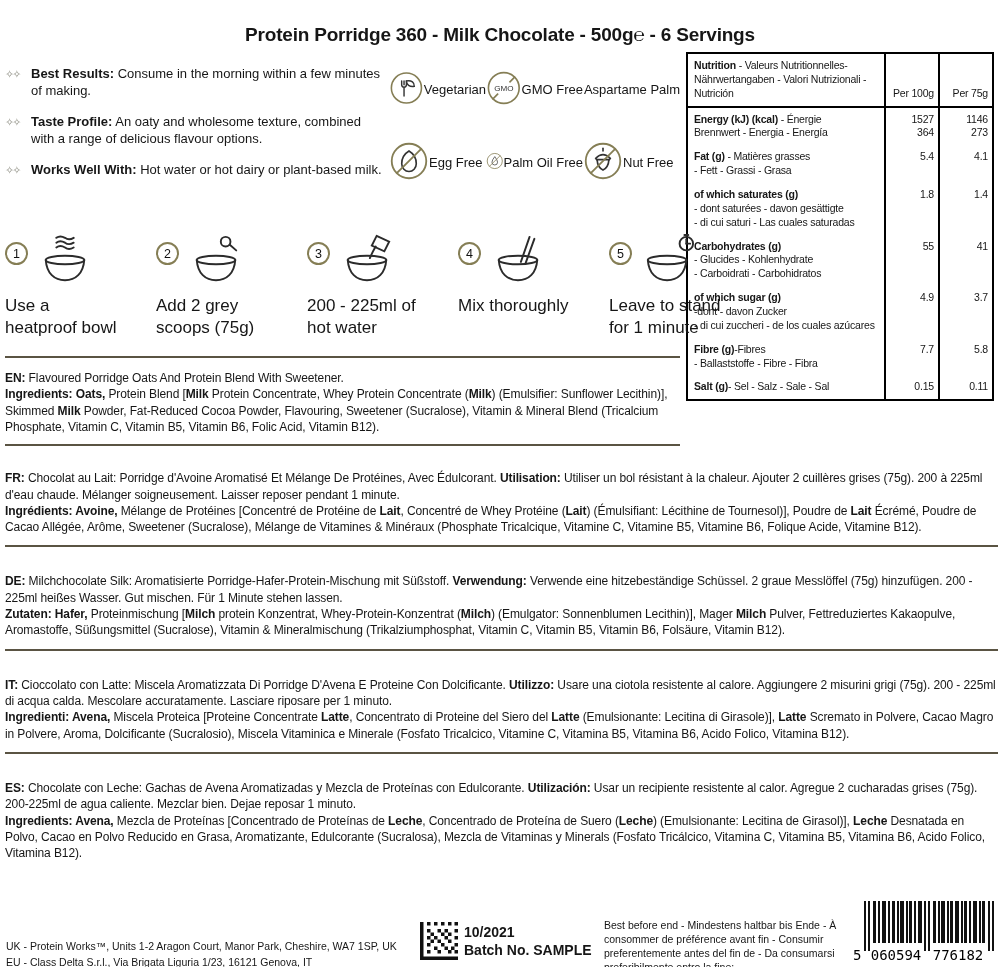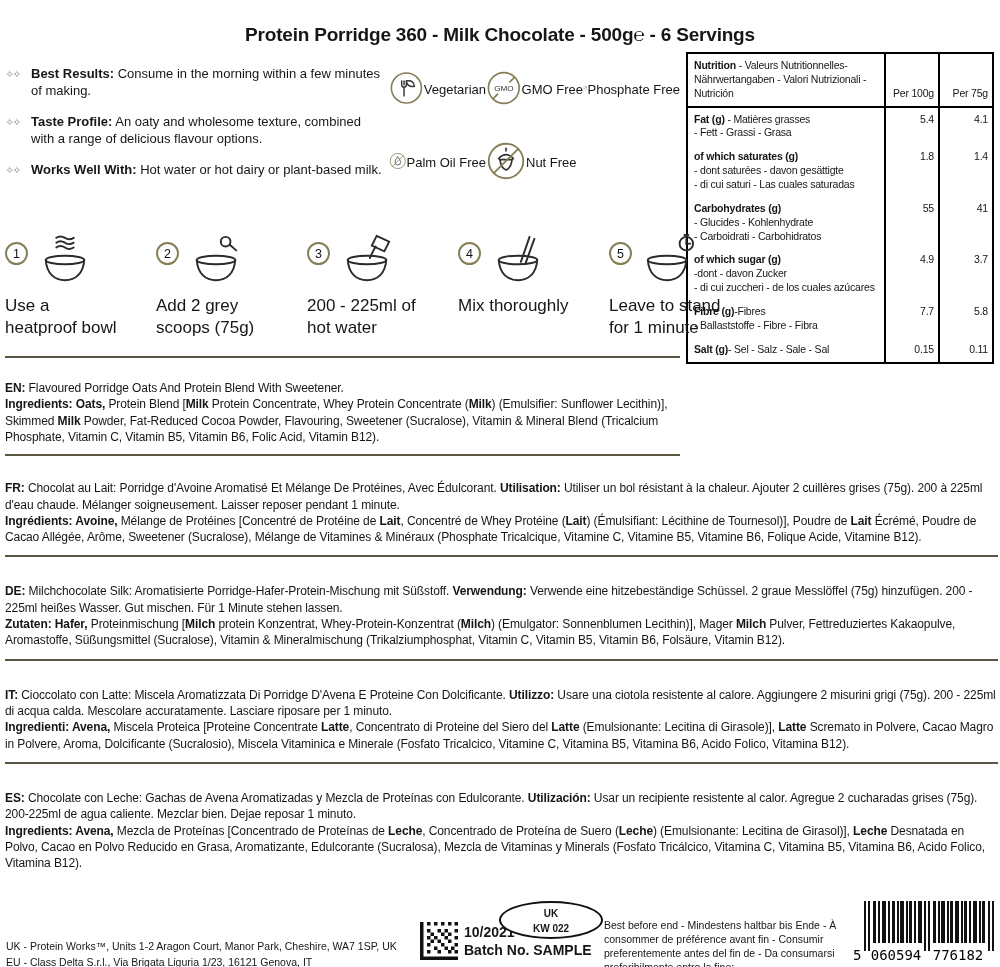--- a/index.html
+++ b/index.html
@@ -33,21 +33,21 @@
   .step{width:151px;flex:none;}
   .step:last-child{width:100px;}
   .step-head{display:flex;align-items:flex-start;}
   .num-circle{width:19px;height:19px;border:2px solid #857e55;border-radius:50%;
               display:flex;align-items:center;justify-content:center;font-size:12.5px;
               margin:8px 6px 0 0;flex:none;color:#111;}
   .step-caption{font-size:17px;line-height:1.28;margin-top:9px;width:114px;}
 
   
   .en-block{overflow:hidden;border-top:2px solid #5a5443;border-bottom:2px solid #5a5443;
-            padding:22px 0 9px;margin-top:17px;}
+            padding:12px 0 9px;margin-top:17px;}
   .txt p{margin:0;font-size:12px;line-height:1.36;letter-spacing:-.1px;}
   .lang-block{padding:24px 0 8px;}
   .divider{height:2px;background:#5a5443;margin:2px 0 2px;}
 
   
   .footer{position:absolute;left:0;bottom:0;width:1000px;height:67px;}
   .addr{position:absolute;left:6px;top:38px;font-size:10.5px;line-height:1.55;width:412px;}
   .dm{position:absolute;left:420px;top:22px;}
   .batch{position:absolute;left:464px;top:24px;font-weight:bold;font-size:14px;line-height:1.25;white-space:nowrap;}
   .oval{position:absolute;left:499px;top:1px;width:104px;height:38px;border:2px solid #111;
@@ -68,20 +68,25 @@
 
     <aside class="nutrition">
       <table>
         <tbody>
             <tr class="head">
           <td class="lbl"><b>Nutrition</b> - Valeurs Nutritionnelles- Nährwertangaben - Valori Nutrizionali - Nutrición</td>
           <td class="val">Per 100g</td>
           <td class="val">Per 75g</td>
         </tr>
         <tr>
+          <td class="lbl"><b>Energy (kJ) (kcal)</b> - Énergie<br>Brennwert - Energia - Energía</td>
+          <td class="val">1527<br>364</td>
+          <td class="val">1146<br>273</td>
+        </tr>
+        <tr>
           <td class="lbl"><b>Fat (g)</b> - Matières grasses<br>- Fett - Grassi - Grasa</td>
           <td class="val">5.4</td>
           <td class="val">4.1</td>
         </tr>
         <tr>
           <td class="lbl"><b>of which saturates (g)</b><br>- dont saturées - davon gesättigte<br>- di cui saturi - Las cuales saturadas</td>
           <td class="val">1.8</td>
           <td class="val">1.4</td>
         </tr>
         <tr>
@@ -151,21 +156,29 @@
               <line x1="12" y1="30" x2="21" y2="21"></line>
               <ellipse cx="27" cy="16" rx="7" ry="4.2" transform="rotate(-25 27 16)"></ellipse>
             </g>
             <g fill="#333">
                 <circle cx="24" cy="26" r="1"></circle>
                 <circle cx="28" cy="28" r="1"></circle>
                 <circle cx="31" cy="24" r="1"></circle>
               </g>
             <line x1="8" y1="36" x2="36" y2="8" stroke="#857e55" stroke-width="2"></line>
           </svg>
-          <div class="badge-label">Phosphate Free</div>
+          <div class="badge-label">Aspartame Palm</div>
+        </div>
+        <div class="badge">
+          <svg width="40" height="40" viewBox="0 0 44 44">
+            <circle cx="22" cy="22" r="19" fill="none" stroke="#857e55" stroke-width="2"></circle>
+            <path d="M22 11 C 27 14 30 19 30 25 A 8 8.5 0 0 1 14 25 C 14 19 17 14 22 11 Z" fill="none" stroke="#333" stroke-width="1.8"></path>
+            <line x1="8" y1="36" x2="36" y2="8" stroke="#857e55" stroke-width="2"></line>
+          </svg>
+          <div class="badge-label">Egg Free</div>
         </div>
         <div class="badge">
           <svg width="40" height="40" viewBox="0 0 44 44">
             <circle cx="22" cy="22" r="19" fill="none" stroke="#857e55" stroke-width="2"></circle>
             <path d="M22 11 q7 9 7 14 a7 7 0 0 1 -14 0 q0 -5 7 -14z" fill="none" stroke="#333" stroke-width="1.8"></path>
             <line x1="8" y1="36" x2="36" y2="8" stroke="#857e55" stroke-width="2"></line>
           </svg>
           <div class="badge-label">Palm Oil Free</div>
         </div>
         <div class="badge">
@@ -330,24 +343,20 @@
           <rect x="17.5" y="28" width="3.5" height="3.5"></rect>
           <rect x="28" y="28" width="3.5" height="3.5"></rect>
       </g>
     </svg>
 
     <div class="batch">
       <div>10/2021</div>
       <div>Batch No. SAMPLE</div>
     </div>
 
-    <div class="oval">
-      <div>UK</div>
-      <div>KW 022</div>
-    </div>
 
     <div class="bbe">Best before end - Mindestens haltbar bis Ende - À consommer de préférence avant fin - Consumir preferentemente antes del fin de - Da consumarsi preferibilmente entro la fine:</div>
 
     <svg class="barcode" width="146" height="62" viewBox="0 0 146 62">
       <g fill="#111">
         <rect x="12" y="0" width="2" height="50"></rect>
           <rect x="16" y="0" width="2" height="50"></rect>
         <rect x="21" y="0" width="3" height="42"></rect>
           <rect x="26" y="0" width="2" height="42"></rect>
           <rect x="30" y="0" width="4" height="42"></rect>

